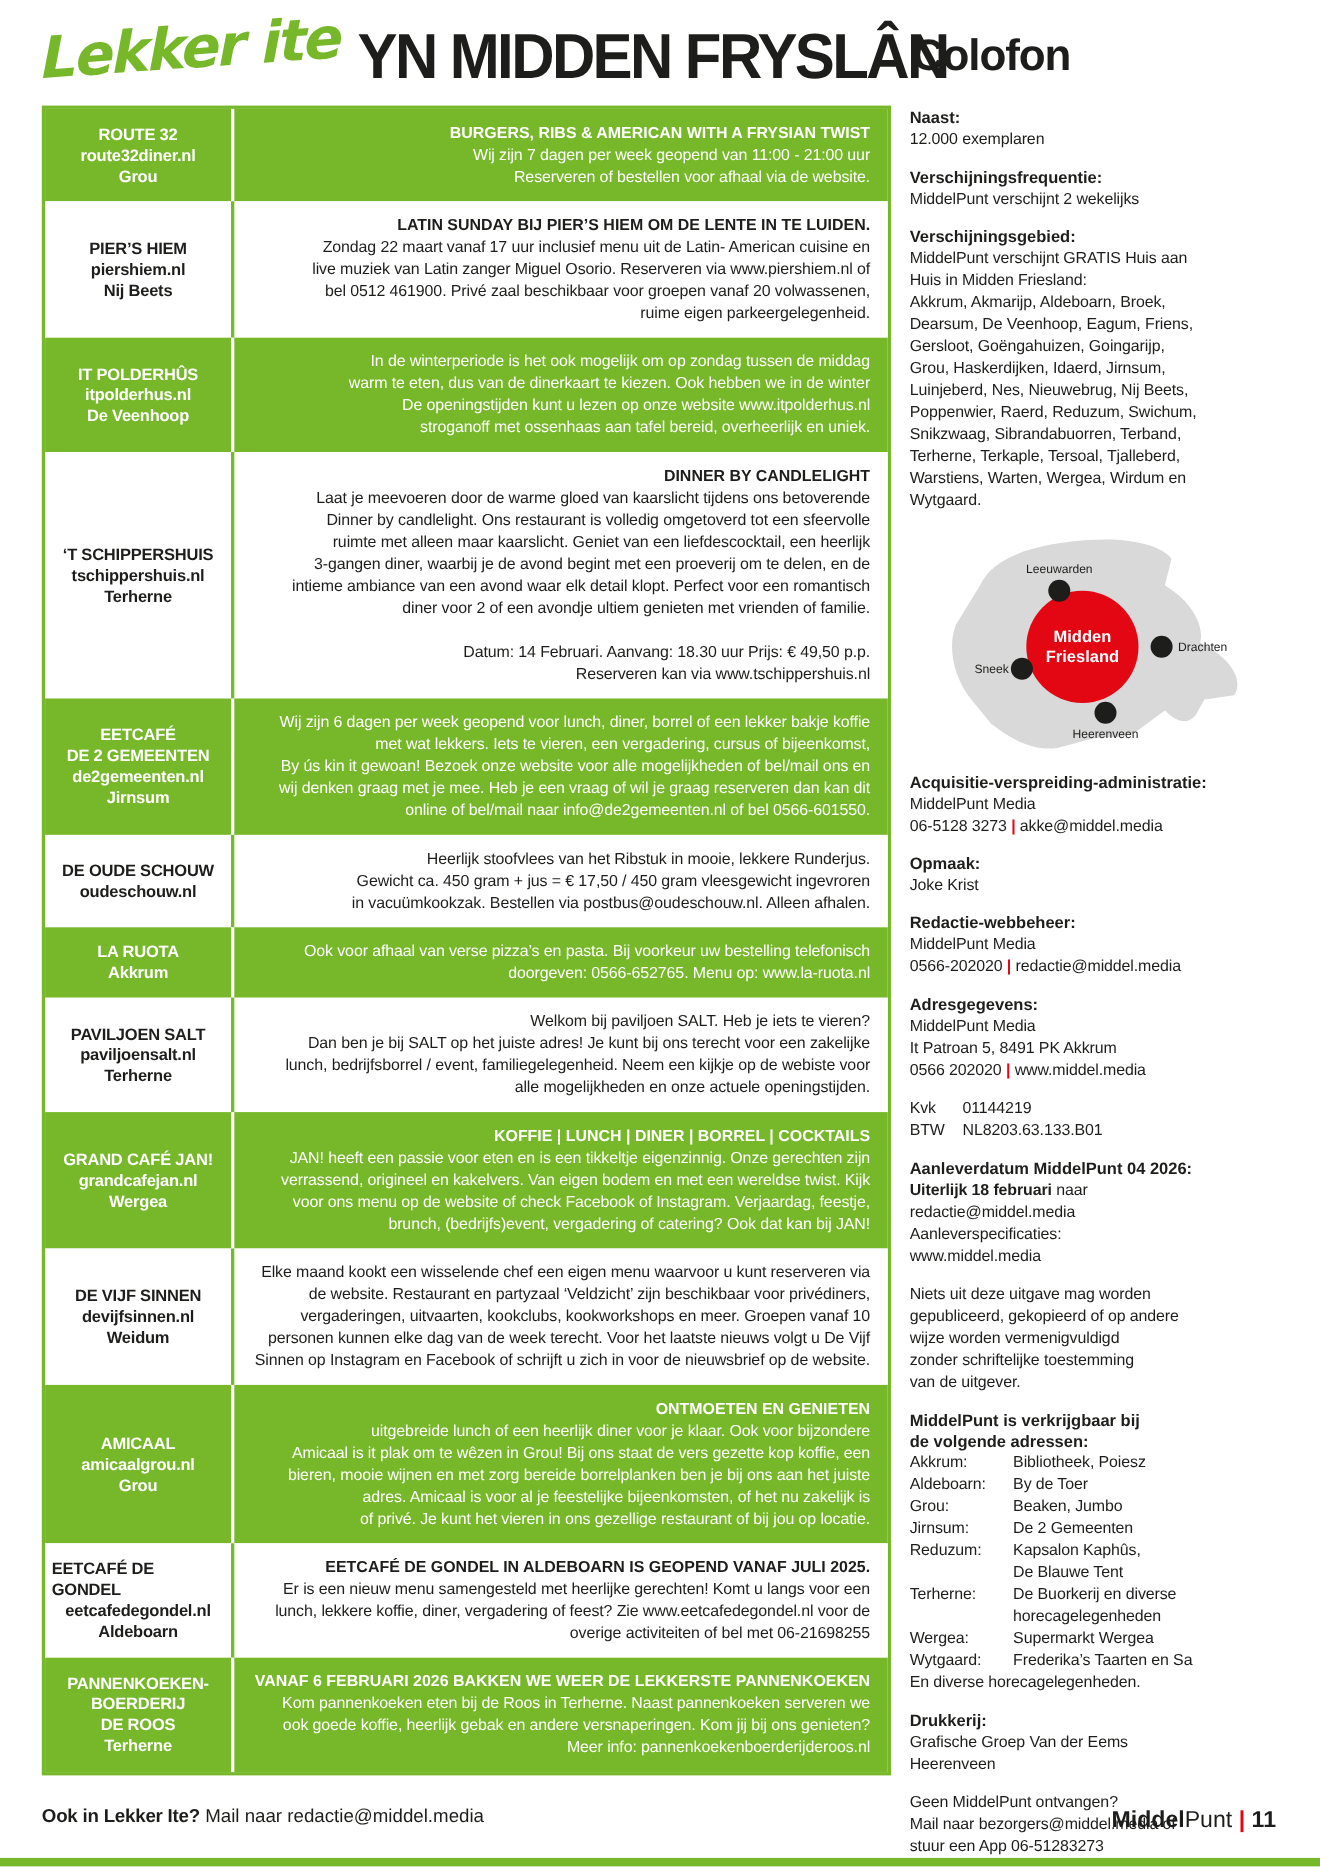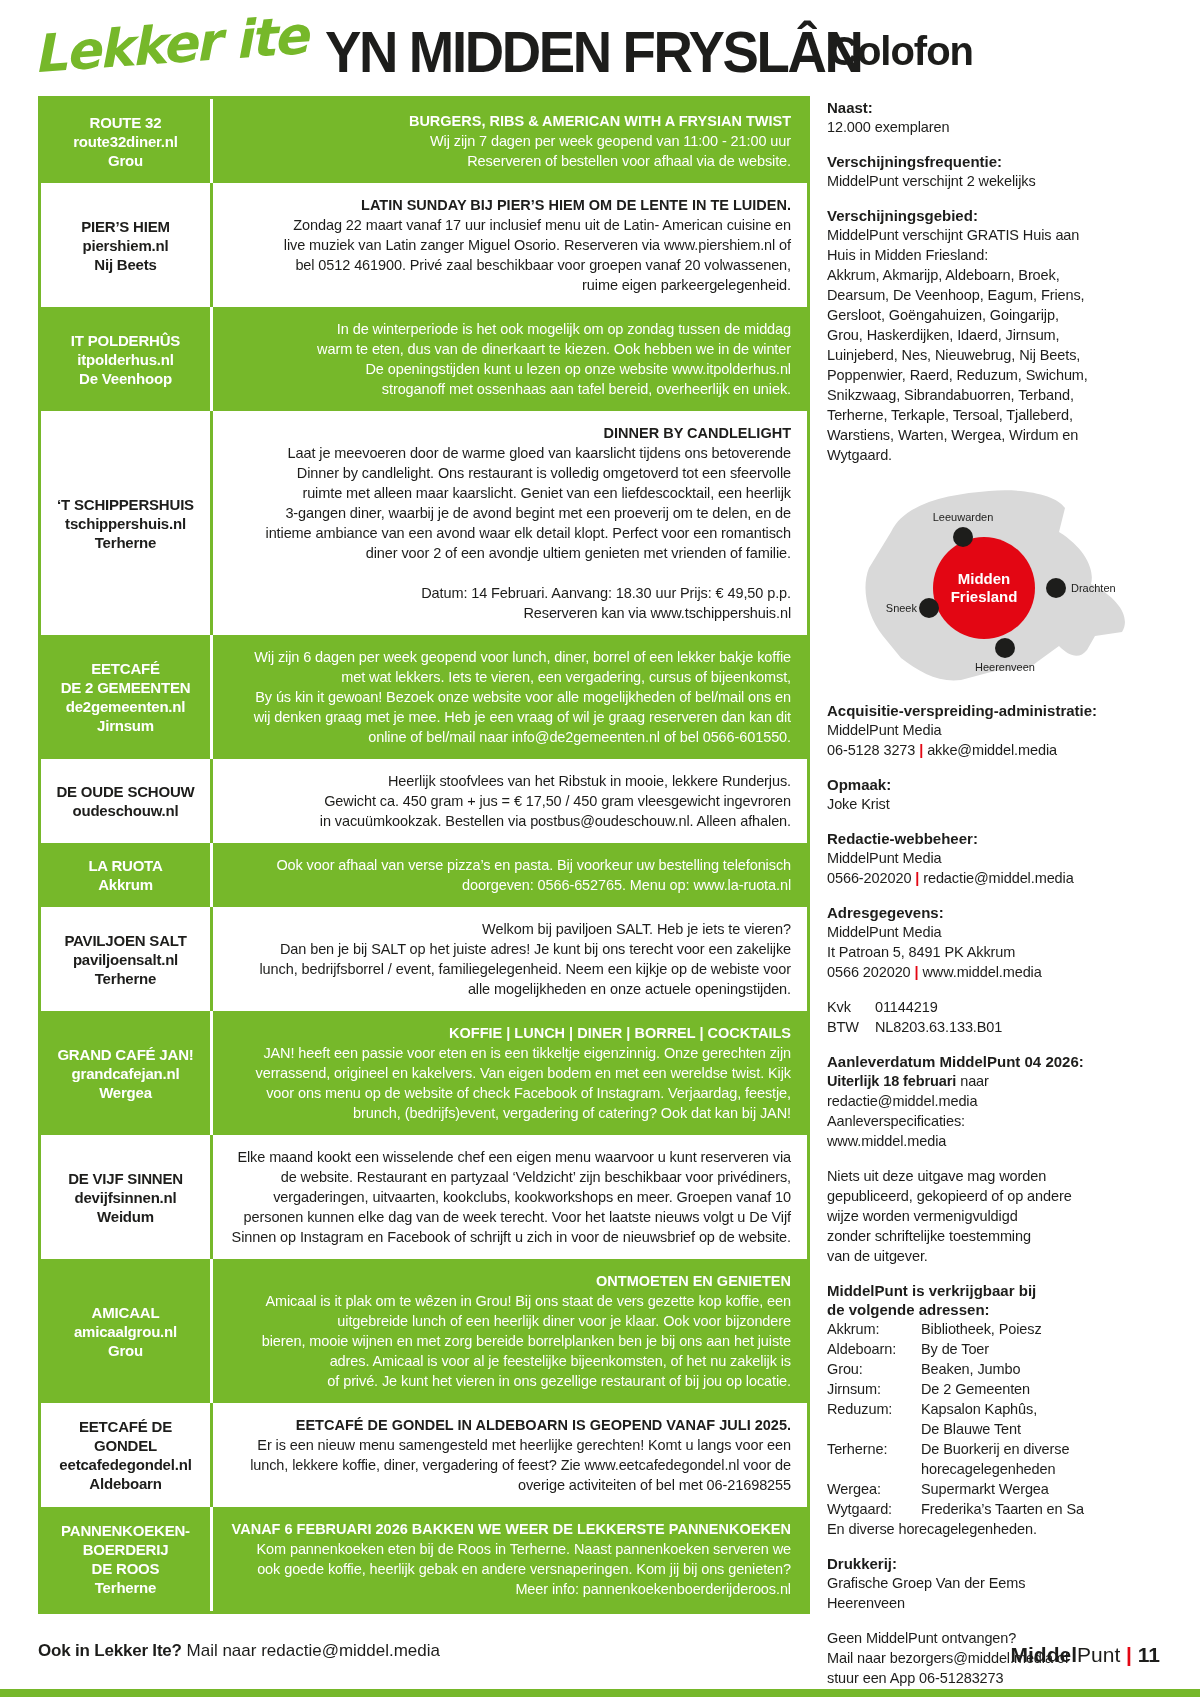--- a/index.html
+++ b/index.html
@@ -24,21 +24,21 @@
     transform:scaleX(0.94);transform-origin:left bottom;
   }
   .colofon-title{position:absolute;left:824px;top:24px;margin:5px;font-size:40px;font-weight:bold;letter-spacing:-1px;}
   
   .listing{position:absolute;left:38px;top:96px;width:772px;border:3px solid var(--green);box-sizing:border-box;}
   .row{display:flex;}
   .row.green{background:var(--green);color:#fff;}
   .row.white{background:#fff;color:var(--ink);}
   .cell-left{
     width:172px;flex:0 0 172px;box-sizing:border-box;display:flex;flex-direction:column;
-    justify-content:center;align-items:center;text-align:center;padding:10px 6px;
+    justify-content:center;align-items:center;text-align:left;padding:10px 6px;
   }
   .row.green .cell-left{border-right:3px solid #fff;}
   .row.white .cell-left{border-right:3px solid var(--green);}
   .name-line{font-weight:bold;font-size:15px;line-height:19px;letter-spacing:-0.2px;}
   .cell-right{flex:1;display:flex;flex-direction:column;justify-content:center;text-align:right;padding:12px 16px;box-sizing:border-box;}
   .line{font-size:14.5px;line-height:20px;letter-spacing:-0.1px;}
   .line.headline{font-weight:bold;letter-spacing:0;}
   .line.spacer{height:20px;}
   
   .sidebar{position:absolute;left:827px;top:98px;width:362px;font-size:15px;line-height:19px;}
@@ -204,22 +204,22 @@
         </div>
       </div>
       <div class="row green">
         <div class="cell-left">
           <div class="name-line">AMICAAL</div>
           <div class="name-line">amicaalgrou.nl</div>
           <div class="name-line">Grou</div>
         </div>
         <div class="cell-right">
           <div class="line headline">ONTMOETEN EN GENIETEN</div>
+          <div class="line">uitgebreide lunch of een heerlijk diner voor je klaar. Ook voor bijzondere</div>
           <div class="line">Amicaal is it plak om te wêzen in Grou! Bij ons staat de vers gezette kop koffie, een</div>
-          <div class="line">uitgebreide lunch of een heerlijk diner voor je klaar. Ook voor bijzondere</div>
           <div class="line">bieren, mooie wijnen en met zorg bereide borrelplanken ben je bij ons aan het juiste</div>
           <div class="line">adres. Amicaal is voor al je feestelijke bijeenkomsten, of het nu zakelijk is</div>
           <div class="line">of privé. Je kunt het vieren in ons gezellige restaurant of bij jou op locatie.</div>
         </div>
       </div>
       <div class="row white">
         <div class="cell-left">
           <div class="name-line">EETCAFÉ DE GONDEL</div>
           <div class="name-line">eetcafedegondel.nl</div>
           <div class="name-line">Aldeboarn</div>

